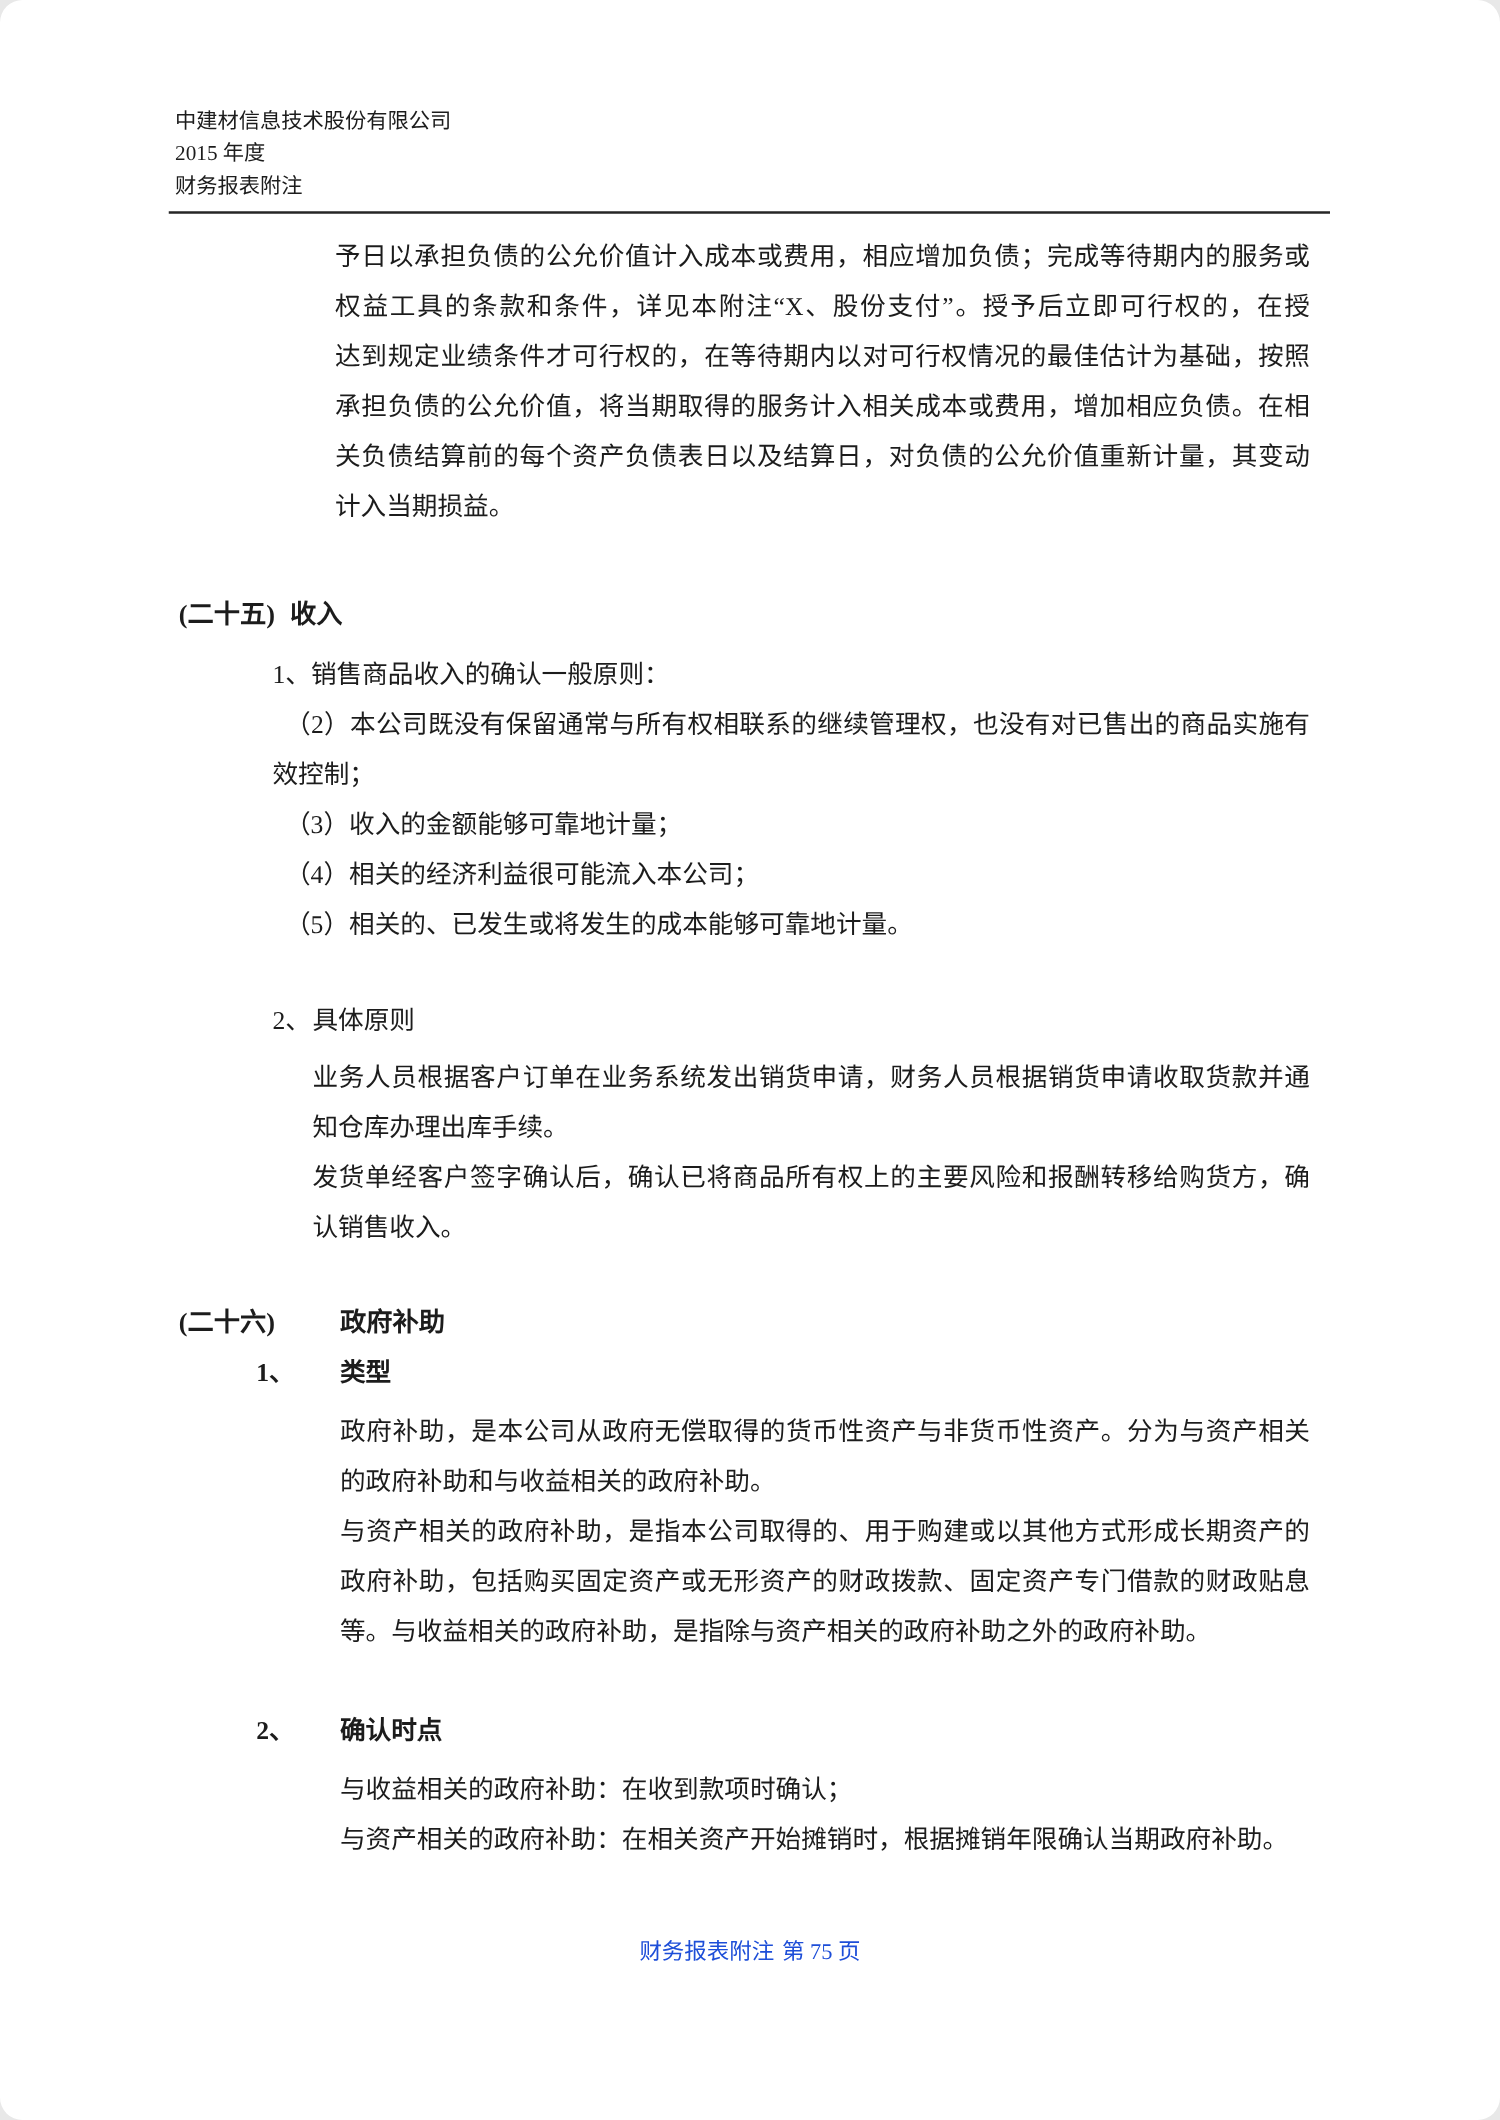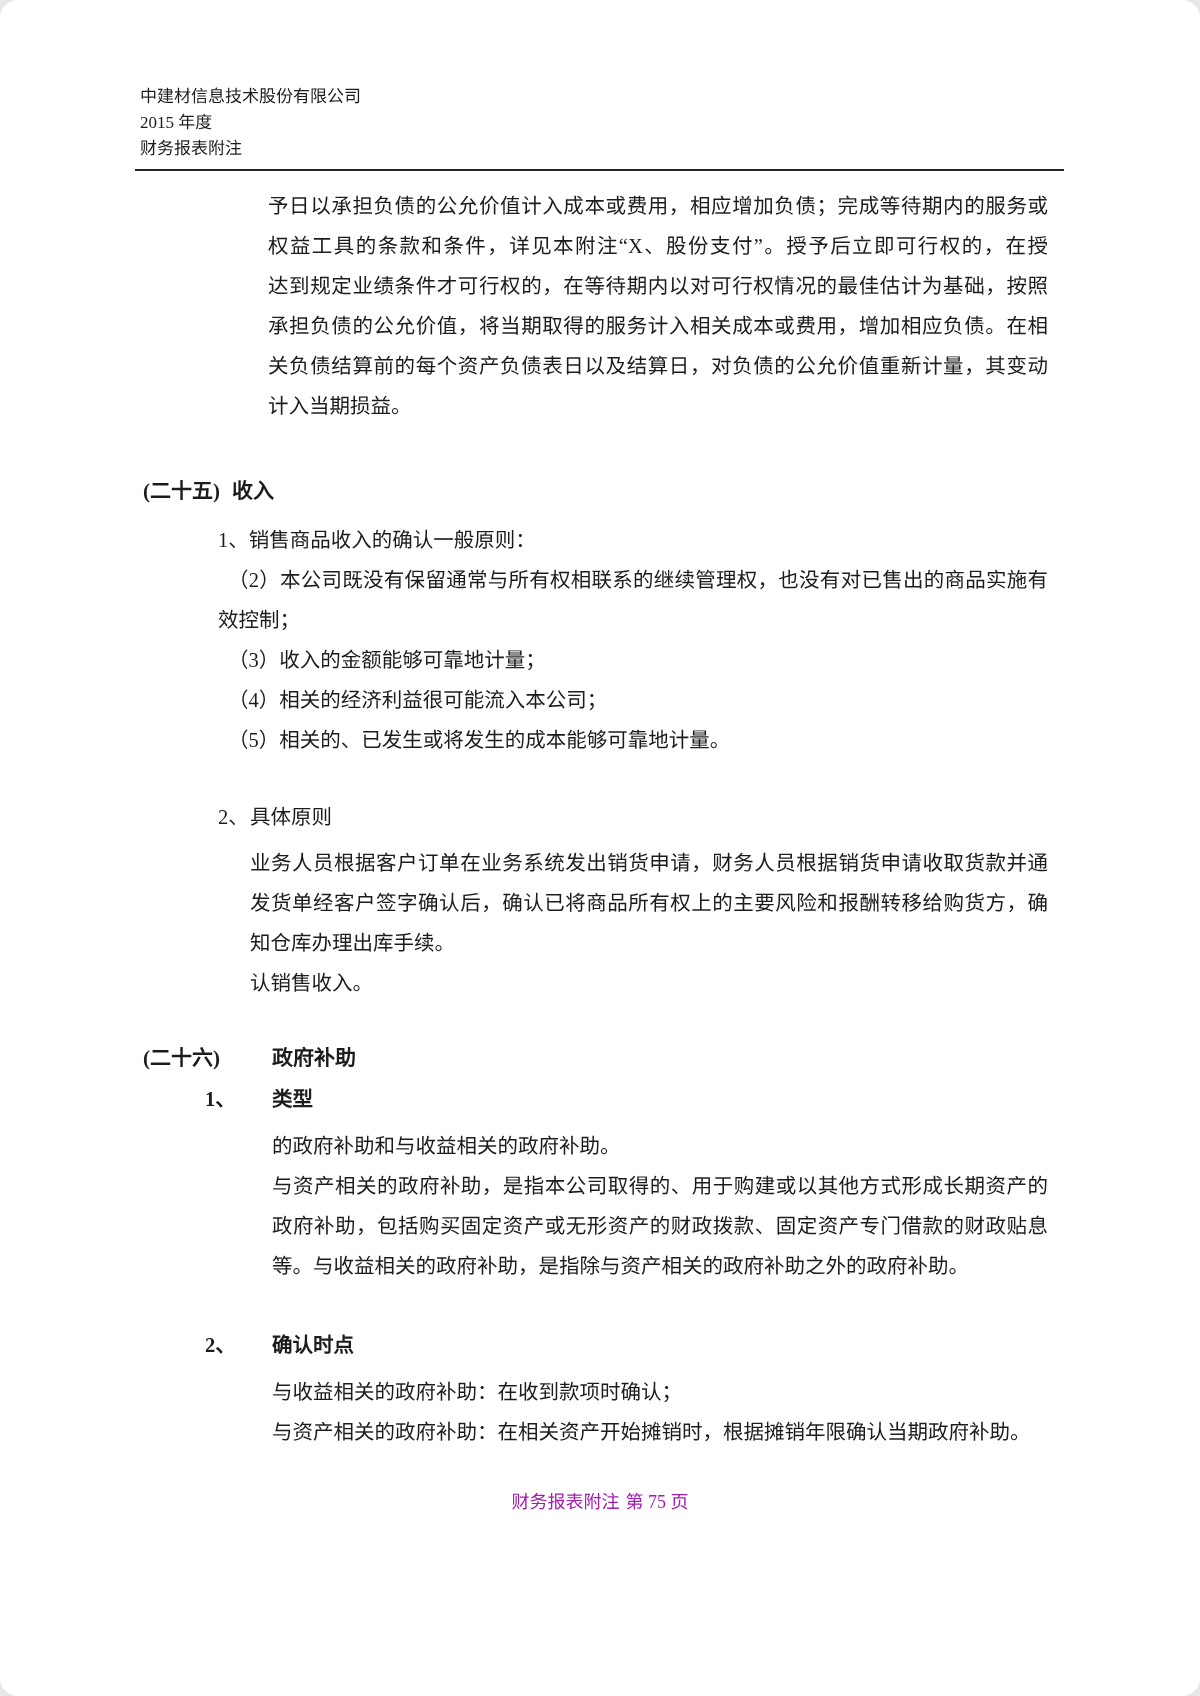--- a/index.html
+++ b/index.html
@@ -64,25 +64,25 @@
   .s26h { margin: 42px 0 0 143px; }
   .s26h .num { width: 129px; }
   .s26item { margin-left: 205px; font-weight: 700; }
   .s26item1 { margin-top: 15px; }
   .s26item .num { width: 67px; }
   .s26typepara { margin: 14px 0 0 272px; width: 776px; }
   .s26item2 { margin-top: 46px; }
   .s26recpara { margin: 14px 0 0 272px; width: 776px; }
   .footer {
     align-self: stretch;
-    margin-top: 38px;
+    margin-top: 57px;
     text-align: center;
     font-size: 18px;
     line-height: 24px;
-    color: #a21caf;
+    color: #1d4ed8;
   }
   .footer span { padding: 0 3px; }
 </style>
 </head>
 <body>
 
 <div class="page">
 
   <div class="hdr">
     <div>中建材信息技术股份有限公司</div>
@@ -114,36 +114,37 @@
     <div class="ln i228">（5）相关的、已发生或将发生的成本能够可靠地计量。</div>
   </div>
 
   <div class="sub-h s25sub2">
     <span class="num">2、</span>
     <span>具体原则</span>
   </div>
 
   <div class="s25para">
     <div class="ln jl">业务人员根据客户订单在业务系统发出销货申请，财务人员根据销货申请收取货款并通</div>
+    <div class="ln">知仓库办理出库手续。</div>
     <div class="ln jl">发货单经客户签字确认后，确认已将商品所有权上的主要风险和报酬转移给购货方，确</div>
-    <div class="ln">知仓库办理出库手续。</div>
     <div class="ln">认销售收入。</div>
   </div>
 
   <div class="sec-h s26h">
     <span class="num">(二十六)</span>
     <span>政府补助</span>
   </div>
 
   <div class="sub-h s26item s26item1">
     <span class="num">1、</span>
     <span>类型</span>
   </div>
 
   <div class="s26typepara">
+    <div class="ln jl">政府补助，是本公司从政府无偿取得的货币性资产与非货币性资产。分为与资产相关</div>
     <div class="ln">的政府补助和与收益相关的政府补助。</div>
     <div class="ln jl">与资产相关的政府补助，是指本公司取得的、用于购建或以其他方式形成长期资产的</div>
     <div class="ln jl">政府补助，包括购买固定资产或无形资产的财政拨款、固定资产专门借款的财政贴息</div>
     <div class="ln">等。与收益相关的政府补助，是指除与资产相关的政府补助之外的政府补助。</div>
   </div>
 
   <div class="sub-h s26item s26item2">
     <span class="num">2、</span>
     <span>确认时点</span>
   </div>

